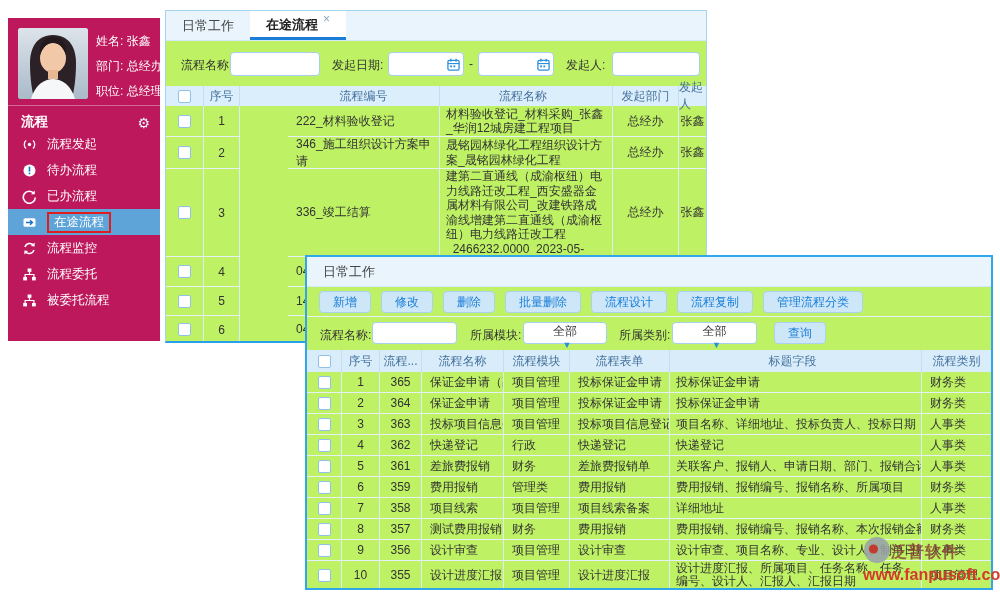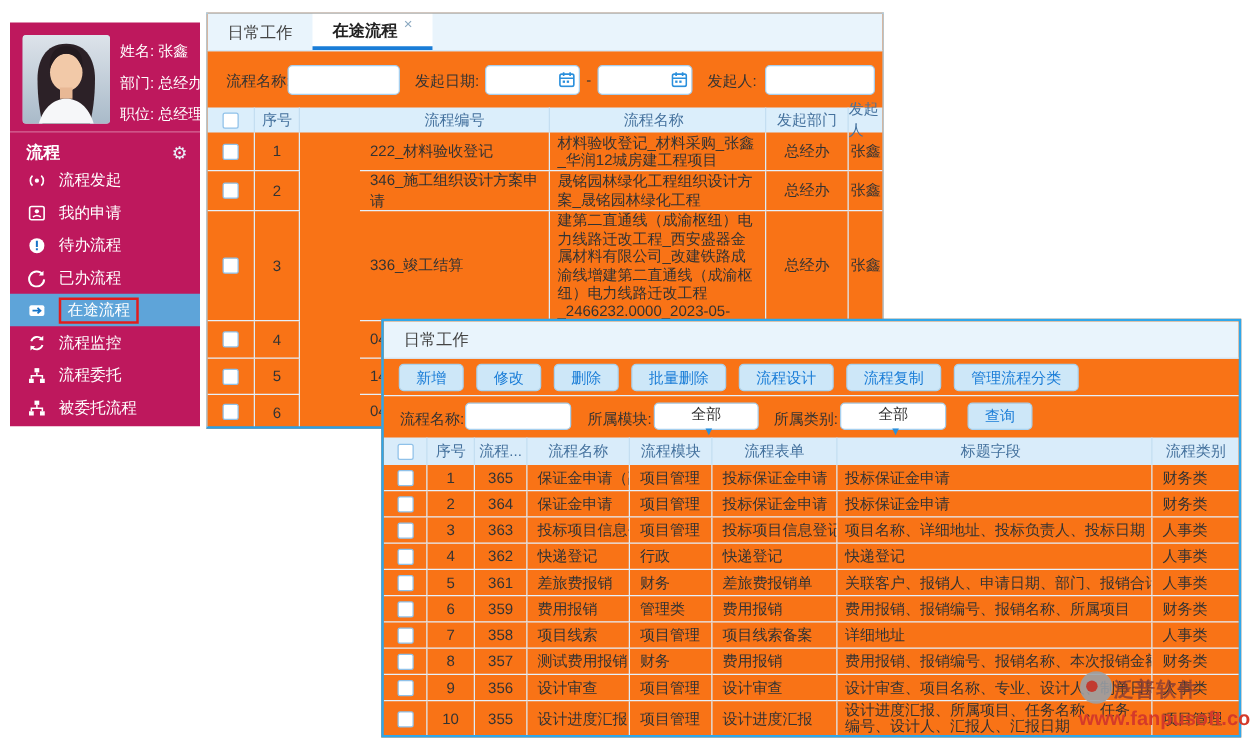--- a/index.html
+++ b/index.html
@@ -17,21 +17,21 @@
   .side-sec { height:26px; border-top:1px solid rgba(255,255,255,.35); display:flex; align-items:flex-end; padding:0 10px 0 13px; }
   .side-sec .sec-title { color:#fff; font-size:13.5px; font-weight:bold; flex:1; }
   .side-sec .gear { color:#eaf4fd; font-size:14px; cursor:pointer; }
   .menu { position:absolute; left:0; top:113px; width:100%; }
   .m-item { height:26px; display:flex; align-items:center; padding-left:14px; cursor:pointer; }
   .m-item.sel { background:#5ea4d9; }
   .m-ic { width:15px; height:15px; margin-right:10px; flex:0 0 15px; display:flex; align-items:center; justify-content:center; }
   .m-lbl { color:#fff; font-size:12.5px; white-space:nowrap; }
   .red-box { border:2px solid #e11c1c; padding:0 5px; line-height:17px; display:inline-block; }
   
-  .panel { position:absolute; background:#f97316; }
+  .panel { position:absolute; background:#bef264; }
   .tabbar { height:30px; background:#e9f4fc; border-bottom:1px solid #d4e8f7; display:flex; }
   .tab { padding:0 16px; line-height:29px; font-size:13px; color:#444; cursor:pointer; white-space:nowrap; }
   .tab.active { background:#fff; color:#222; font-weight:bold; border-bottom:3px solid #1a7dd7; line-height:27px; }
   .tab-x { font-weight:normal; color:#8aa8c0; font-size:12px; margin-left:5px; position:relative; top:-6px; cursor:pointer; }
   .flt-lbl { font-size:12px; color:#333; white-space:nowrap; }
   .inp { height:24px; border:1px solid #a6cfee; border-radius:4px; background:#fff; width:100%; font-size:12px; padding:0 4px; outline:none; }
   .inp-wrap { position:absolute; }
   .cal { position:absolute; right:4px; top:5px; }
   .checkbox { width:13px; height:13px; border:1px solid #8fc1e9; border-radius:2px; background:#fff; display:inline-block; cursor:pointer; }
   
@@ -118,30 +118,20 @@
           <svg width="15" height="15" viewBox="0 0 15 15">
               <circle cx="7.5" cy="7.5" r="1.7" fill="#fff"></circle>
               <path d="M4 3.5 A5.5 5.5 0 0 0 4 11.5 M11 3.5 A5.5 5.5 0 0 1 11 11.5" fill="none" stroke="#fff" stroke-width="1.3"></path>
             </svg>
         </span>
           <span class="m-lbl">流程发起</span>
       </div>
       <div class="m-item">
         <span class="m-ic">
           <svg width="15" height="15" viewBox="0 0 15 15">
-              <rect x="1.7" y="2.2" width="11.6" height="10.6" rx="1.5" fill="none" stroke="#fff" stroke-width="1.3"></rect>
-              <circle cx="7.5" cy="6" r="1.7" fill="#fff"></circle>
-              <path d="M4.4 10.6 Q7.5 8.2 10.6 10.6" fill="none" stroke="#fff" stroke-width="1.3"></path>
-            </svg>
-        </span>
-          <span class="m-lbl">我的申请</span>
-      </div>
-      <div class="m-item">
-        <span class="m-ic">
-          <svg width="15" height="15" viewBox="0 0 15 15">
               <circle cx="7.5" cy="7.5" r="6" fill="#fff"></circle>
               <rect x="6.7" y="3.6" width="1.6" height="5" fill="#1674c8"></rect>
               <rect x="6.7" y="9.6" width="1.6" height="1.6" fill="#1674c8"></rect>
             </svg>
         </span>
           <span class="m-lbl">待办流程</span>
       </div>
       <div class="m-item">
         <span class="m-ic">
           <svg width="15" height="15" viewBox="0 0 15 15">

